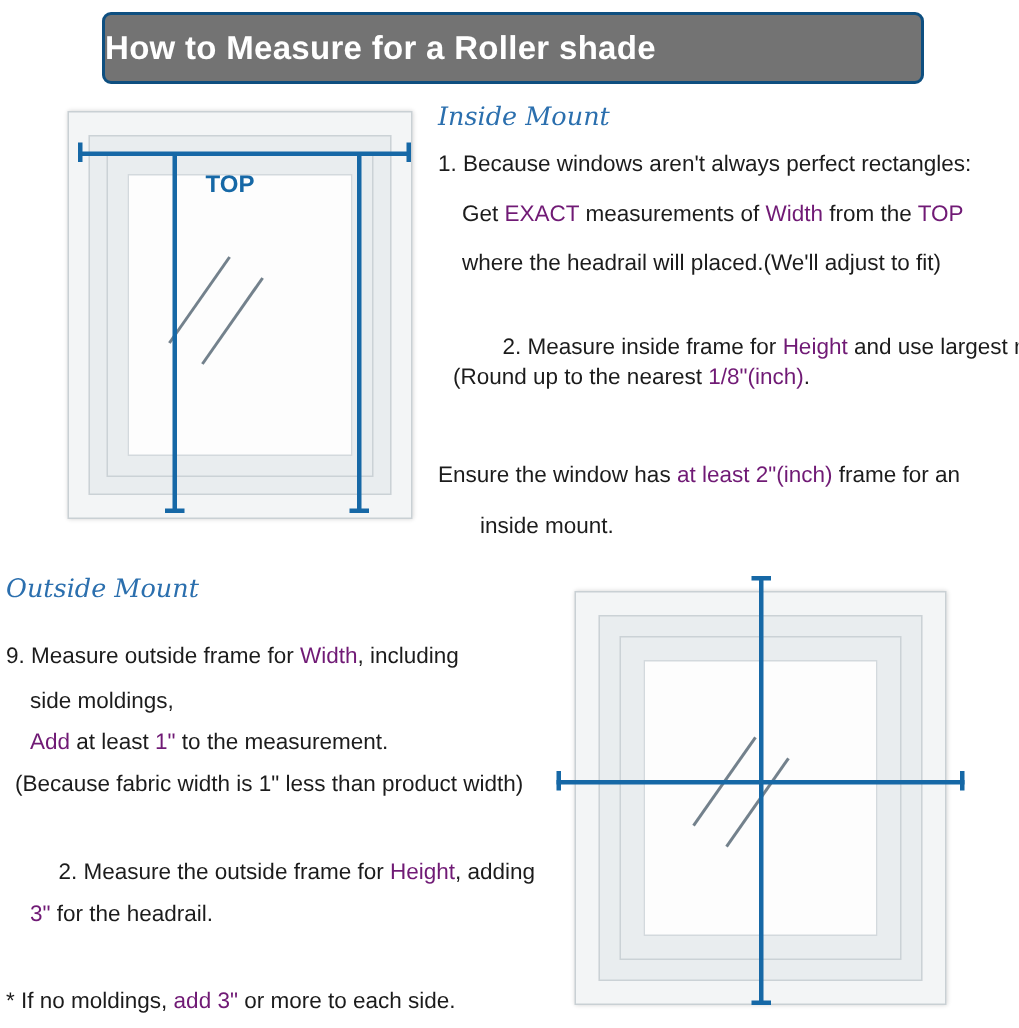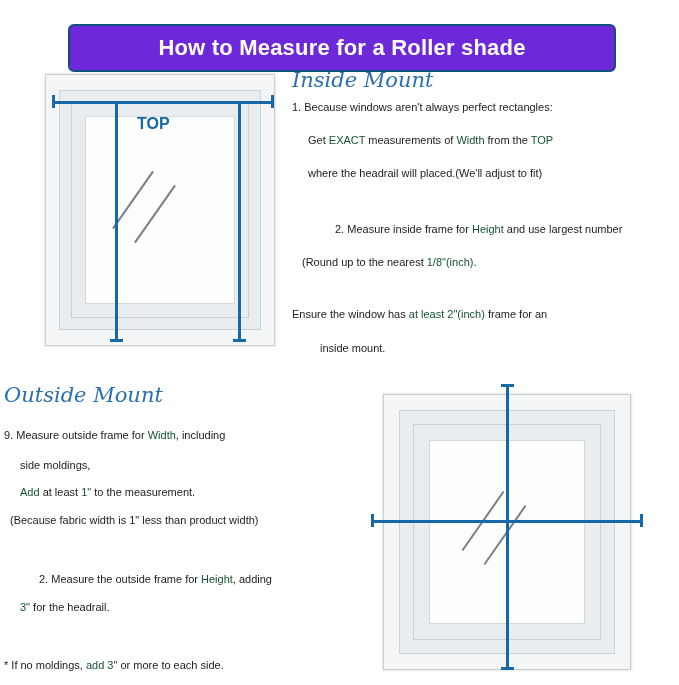--- a/index.html
+++ b/index.html
@@ -13,66 +13,66 @@
     position: relative;
     font-family: "Liberation Sans", sans-serif;
     color: #1a1a1a;
     overflow: hidden;
   }
 
   
   #title-banner {
     position: absolute;
     left: 68px;
-    top: 24px;
+    top: 8px;
     width: 544px;
     height: 44px;
-    background: #6d28d9;
+    background: #737373;
     border: 2px solid #0e4f80;
     border-radius: 6px;
     display: flex;
     align-items: center;
-    justify-content: center;
+    justify-content: flex-start;
   }
   #title-text {
     color: #ffffff;
     font-size: 22px;
     font-weight: bold;
     letter-spacing: 0.2px;
     white-space: nowrap;
   }
 
   
   .section-heading {
     position: absolute;
     font-family: "DejaVu Serif", serif;
     font-style: italic;
-    font-size: 21px;
+    font-size: 17px;
     color: #2b6fae;
     white-space: nowrap;
   }
   #inside-mount-heading { left: 292px; top: 68px; }
   #outside-mount-heading { left: 4px; top: 383px; }
 
   
   .body-line {
     position: absolute;
-    font-size: 11px;
+    font-size: 15px;
     color: #1c1c1c;
     white-space: nowrap;
     line-height: 1.2;
   }
-  .hl-purple { color: #14532d; }
+  .hl-purple { color: #701a75; }
 
   
   #im-l1 { left: 292px; top: 101px; }
   #im-l2 { left: 308px; top: 134px; }
   #im-l3 { left: 308px; top: 167px; }
   #im-l4 { left: 292px; top: 223px; margin-left: 43px; }
-  #im-l5 { left: 302px; top: 256px; text-align: center; }
+  #im-l5 { left: 302px; top: 243px; text-align: center; }
   #im-l6 { left: 292px; top: 308px; }
   #im-l7 { left: 292px; top: 342px; padding-left: 28px; }
 
   
   #om-l1 { left: 4px;  top: 429px; }
   #om-l2 { left: 20px; top: 459px; text-align: right; }
   #om-l3 { left: 20px; top: 486px; }
   #om-l4 { left: 10px; top: 514px; }
   #om-l5 { left: 4px;  top: 573px; margin-left: 35px; }
   #om-l6 { left: 20px; top: 601px; }

